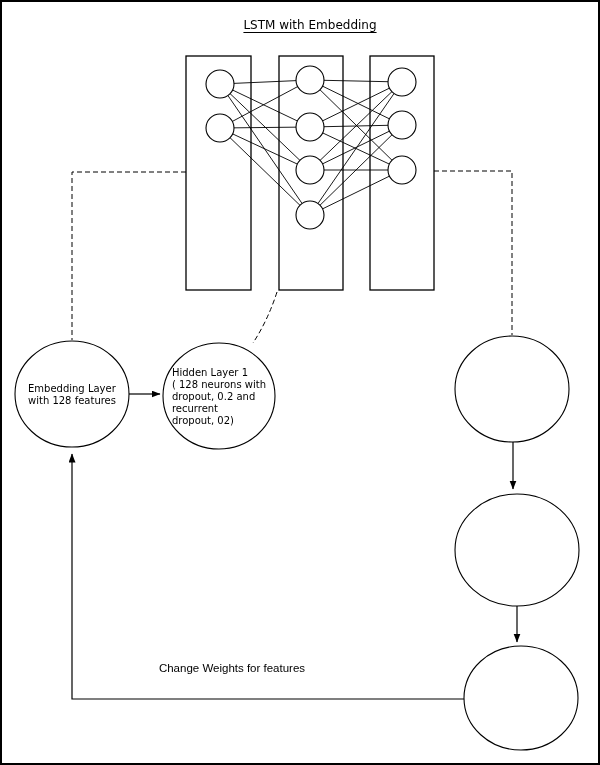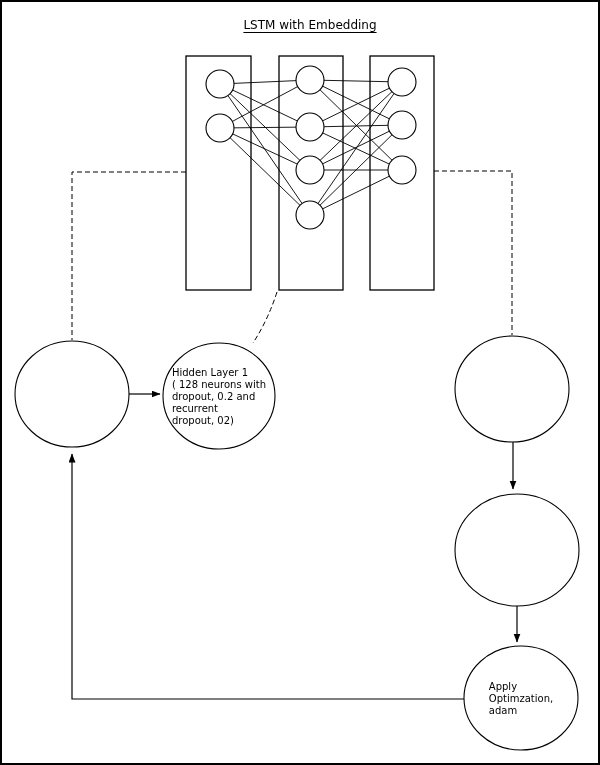--- a/index.html
+++ b/index.html
@@ -122,22 +122,22 @@
 
     <ellipse cx="70" cy="392" rx="57" ry="53" fill="#ffffff" stroke="#000000" stroke-width="1.1"></ellipse>
     <ellipse cx="217" cy="394" rx="56" ry="53" fill="#ffffff" stroke="#000000" stroke-width="1.1"></ellipse>
     <ellipse cx="510" cy="387" rx="57" ry="53" fill="#ffffff" stroke="#000000" stroke-width="1.1"></ellipse>
     <ellipse cx="515" cy="548" rx="62" ry="56" fill="#ffffff" stroke="#000000" stroke-width="1.1"></ellipse>
     <ellipse cx="519" cy="696" rx="57" ry="52" fill="#ffffff" stroke="#000000" stroke-width="1.1"></ellipse>
   </svg>
 
   <div class="diagram-title">LSTM with Embedding</div>
 
+  <div class="node-label embedding">Embedding Layer
+with 128 features</div>
   <div class="node-label hidden">Hidden Layer 1
 ( 128 neurons with
 dropout, 0.2 and
 recurrent
 dropout, 02)</div>
-  <div class="node-label optimizer">Apply
-Optimzation,
-adam</div>
 
+  <div class="feedback-label">Change Weights for features</div>
 </div>
 
 </body></html>

